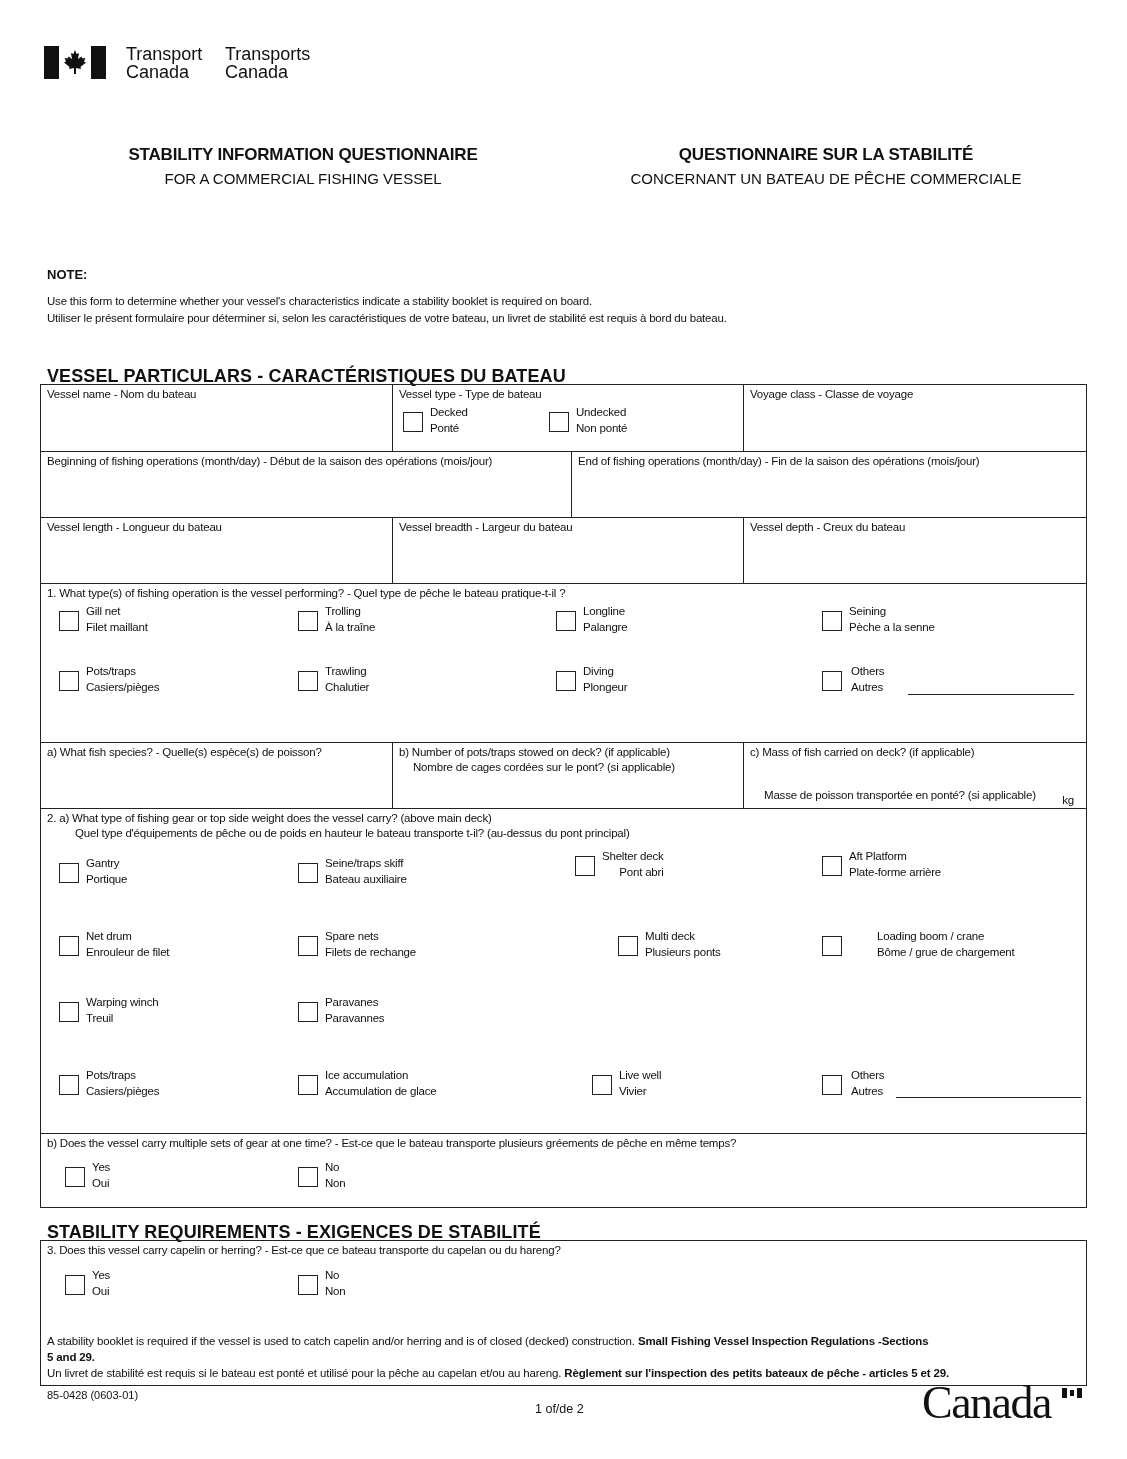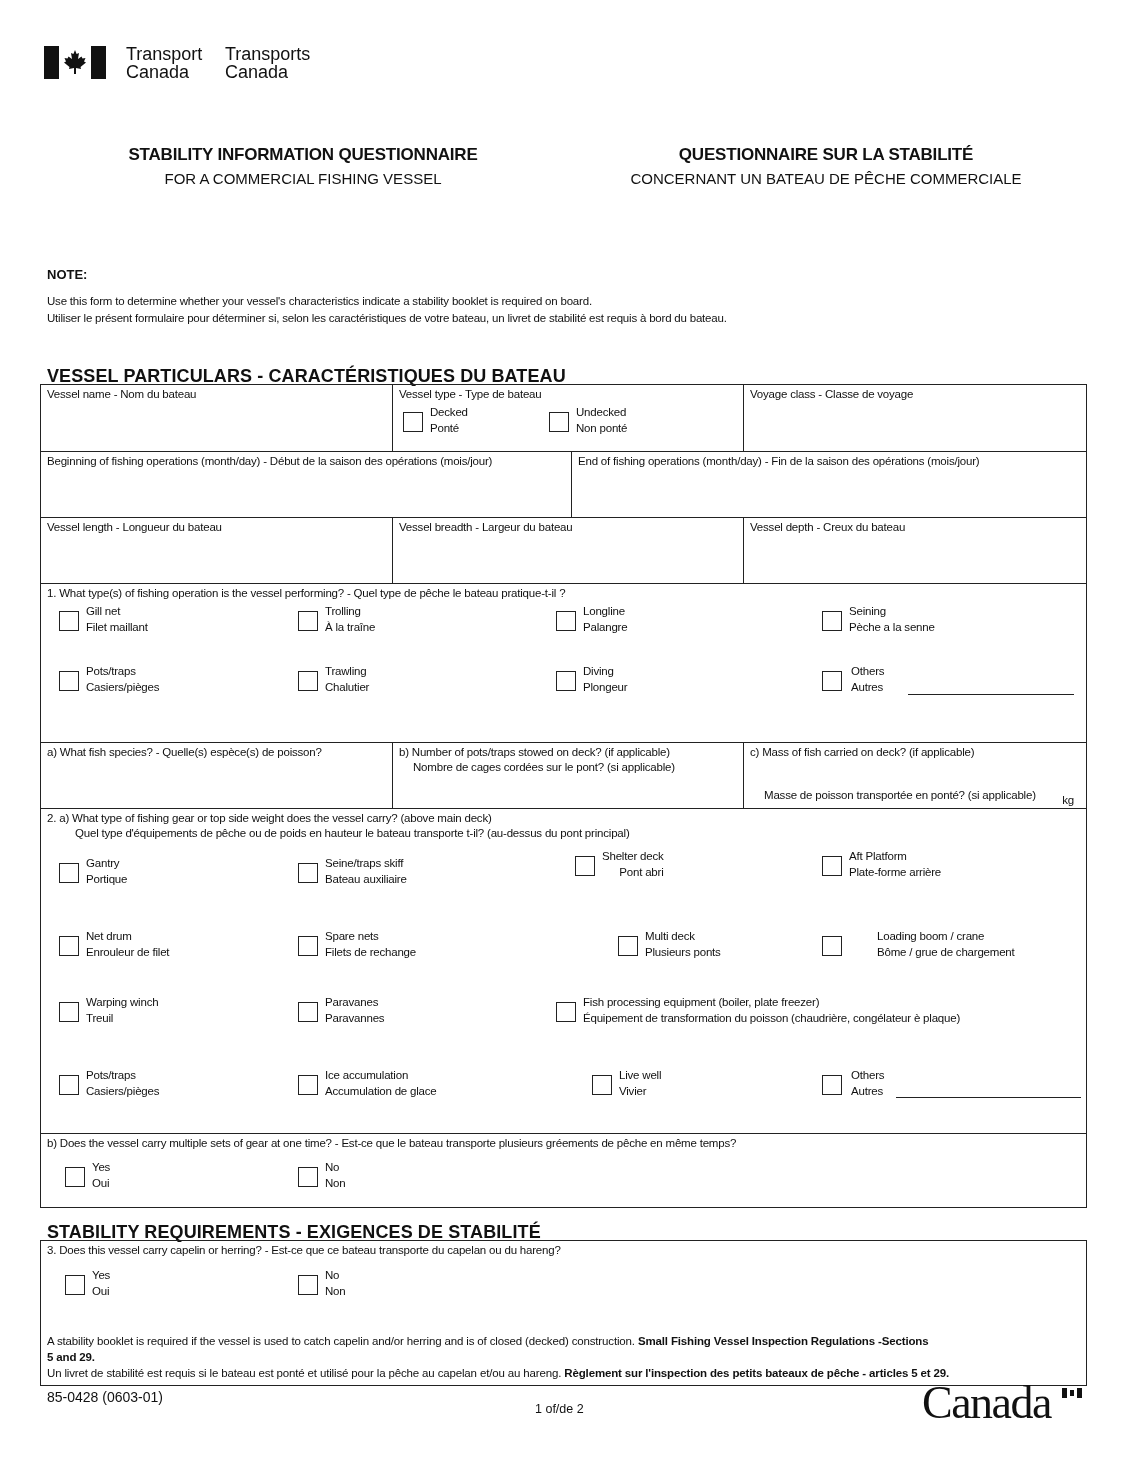--- a/index.html
+++ b/index.html
@@ -33,21 +33,21 @@
   .field { position: absolute; left: 4px; right: 4px; bottom: 4px; height: 28px; border: none; background: transparent; }
 
   .cb { position: absolute; display: flex; align-items: flex-start; }
   .cb .box { width: 20px; height: 20px; border: 1.5px solid #222; margin-top: 8px; margin-right: 7px; flex: none; background: #fff; }
   .cb .txt { font-size: 11.5px; line-height: 16px; white-space: nowrap; letter-spacing: -0.2px; }
   .line-fill { position: absolute; height: 1px; border-bottom: 1.2px solid #222; }
 
   .req { position: absolute; left: 47px; font-size: 11.5px; white-space: nowrap; letter-spacing: -0.15px; }
   .req b { font-weight: bold; }
 
-  .footer-code { position: absolute; left: 47px; top: 1389px; font-size: 14px; }
+  .footer-code { position: absolute; left: 47px; top: 1389px; font-size: 11px; }
   .footer-page { position: absolute; left: 535px; top: 1402px; font-size: 12.5px; }
   .wordmark { position: absolute; left: 922px; top: 1380px; font-family: "Liberation Serif", serif; font-size: 46px; line-height: 46px; letter-spacing: -1.5px; color: #111; }
   .wm-flag { position: absolute; left: 1062px; top: 1388px; width: 20px; height: 10px; }
   .wm-flag span { position: absolute; top: 0; height: 10px; background: #111; }
 </style>
 </head>
 <body>
 
 <div class="flag">
   <div class="bar l"></div>
@@ -274,27 +274,20 @@
           <div>Treuil</div>
         </div>
       </div>
     <div class="cb" style="left:257px; top:185px;">
         <div class="box"></div>
         <div class="txt">
           <div>Paravanes</div>
           <div>Paravannes</div>
         </div>
       </div>
-    <div class="cb" style="left:515px; top:185px;">
-        <div class="box"></div>
-        <div class="txt">
-          <div>Fish processing equipment (boiler, plate freezer)</div>
-          <div>Équipement de transformation du poisson (chaudrière, congélateur è plaque)</div>
-        </div>
-      </div>
 
     <div class="cb" style="left:18px; top:258px;">
         <div class="box"></div>
         <div class="txt">
           <div>Pots/traps</div>
           <div>Casiers/pièges</div>
         </div>
       </div>
     <div class="cb" style="left:257px; top:258px;">
         <div class="box"></div>

